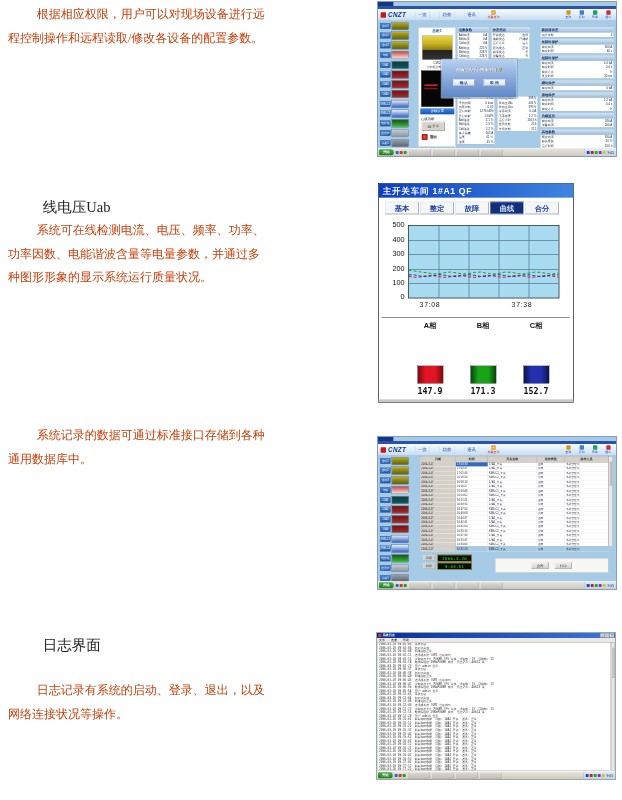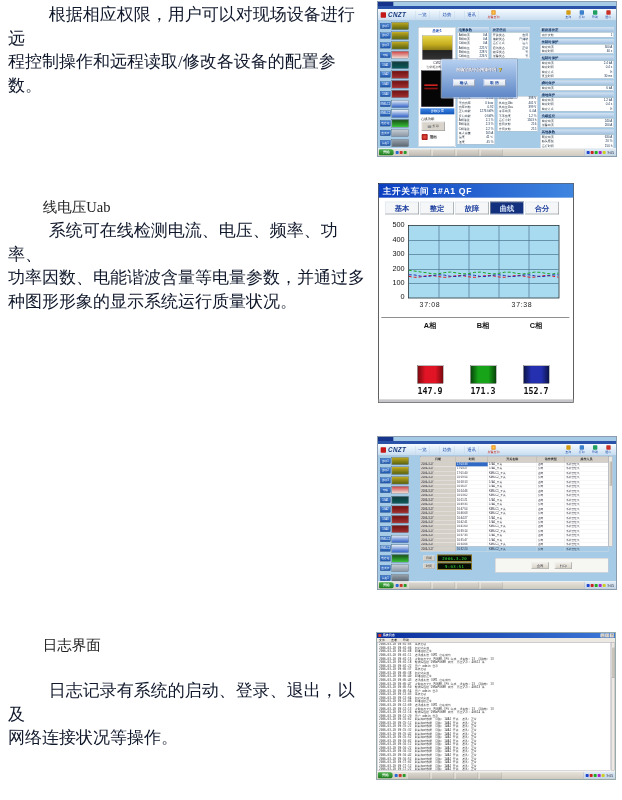--- a/index.html
+++ b/index.html
@@ -2,21 +2,21 @@
 <html><head>
 <meta charset="utf-8">
 <style>
   html,body{margin:0;padding:0;background:#fff}
   #page{position:relative;width:622px;height:800px;background:#fff;overflow:hidden;
         font-family:"Liberation Serif",serif;color:#1a1a1a}
   
   .textcol{position:absolute;left:8px;top:0;width:360px}
   .sec{position:absolute;left:0;width:360px}
   .sec .h{font-size:14.5px;line-height:23px;text-indent:2.4em;color:#222}
-  .sec p{margin:0;font-size:17px;line-height:23.5px;text-indent:2.4em;white-space:pre-line;color:#0f172a}
+  .sec p{margin:0;font-size:12px;line-height:23.5px;text-indent:2.4em;white-space:pre-line;color:#c2410c}
   .sec p.gap{margin-top:22px}
   
   .shot{position:absolute;overflow:hidden;background:#a6cbe6}
   .inner{position:absolute;left:0;top:0;transform:scale(.33333);transform-origin:0 0;
          font-family:"Liberation Sans",sans-serif}
   
   .sliver{position:absolute;left:0;top:0;width:46px;height:12px;background:#16348c}
   .topbar{position:absolute;left:0;top:12px;width:714px;height:9px;background:#2a52a8}
   .toolbar{position:absolute;left:0;top:21px;width:714px;height:36px;
            background:linear-gradient(180deg,#f6fbff,#c6dcf0);border-bottom:1px solid #8fb0cc;
@@ -152,20 +152,22 @@
       <p>根据相应权限，用户可以对现场设备进行远
 程控制操作和远程读取/修改各设备的配置参数。</p>
     </div>
     <div class="sec" style="top:196px">
       <div class="h">线电压Uab</div>
       <p>系统可在线检测电流、电压、频率、功率、
 功率因数、电能谐波含量等电量参数，并通过多
 种图形形象的显示系统运行质量状况。</p>
     </div>
     <div class="sec" style="top:424px">
+      <p>系统记录的数据可通过标准接口存储到各种
+通用数据库中。</p>
     </div>
     <div class="sec" style="top:634px">
       <div class="h">日志界面</div>
       <p class="gap">日志记录有系统的启动、登录、退出，以及
 网络连接状况等操作。</p>
     </div>
   </div>
 
   <div class="shot" id="shot1" style="left:378px;top:2px;width:238px;height:154px;outline:1px solid #8a9cb0">
     <div class="inner" style="width:714px;height:462px">

